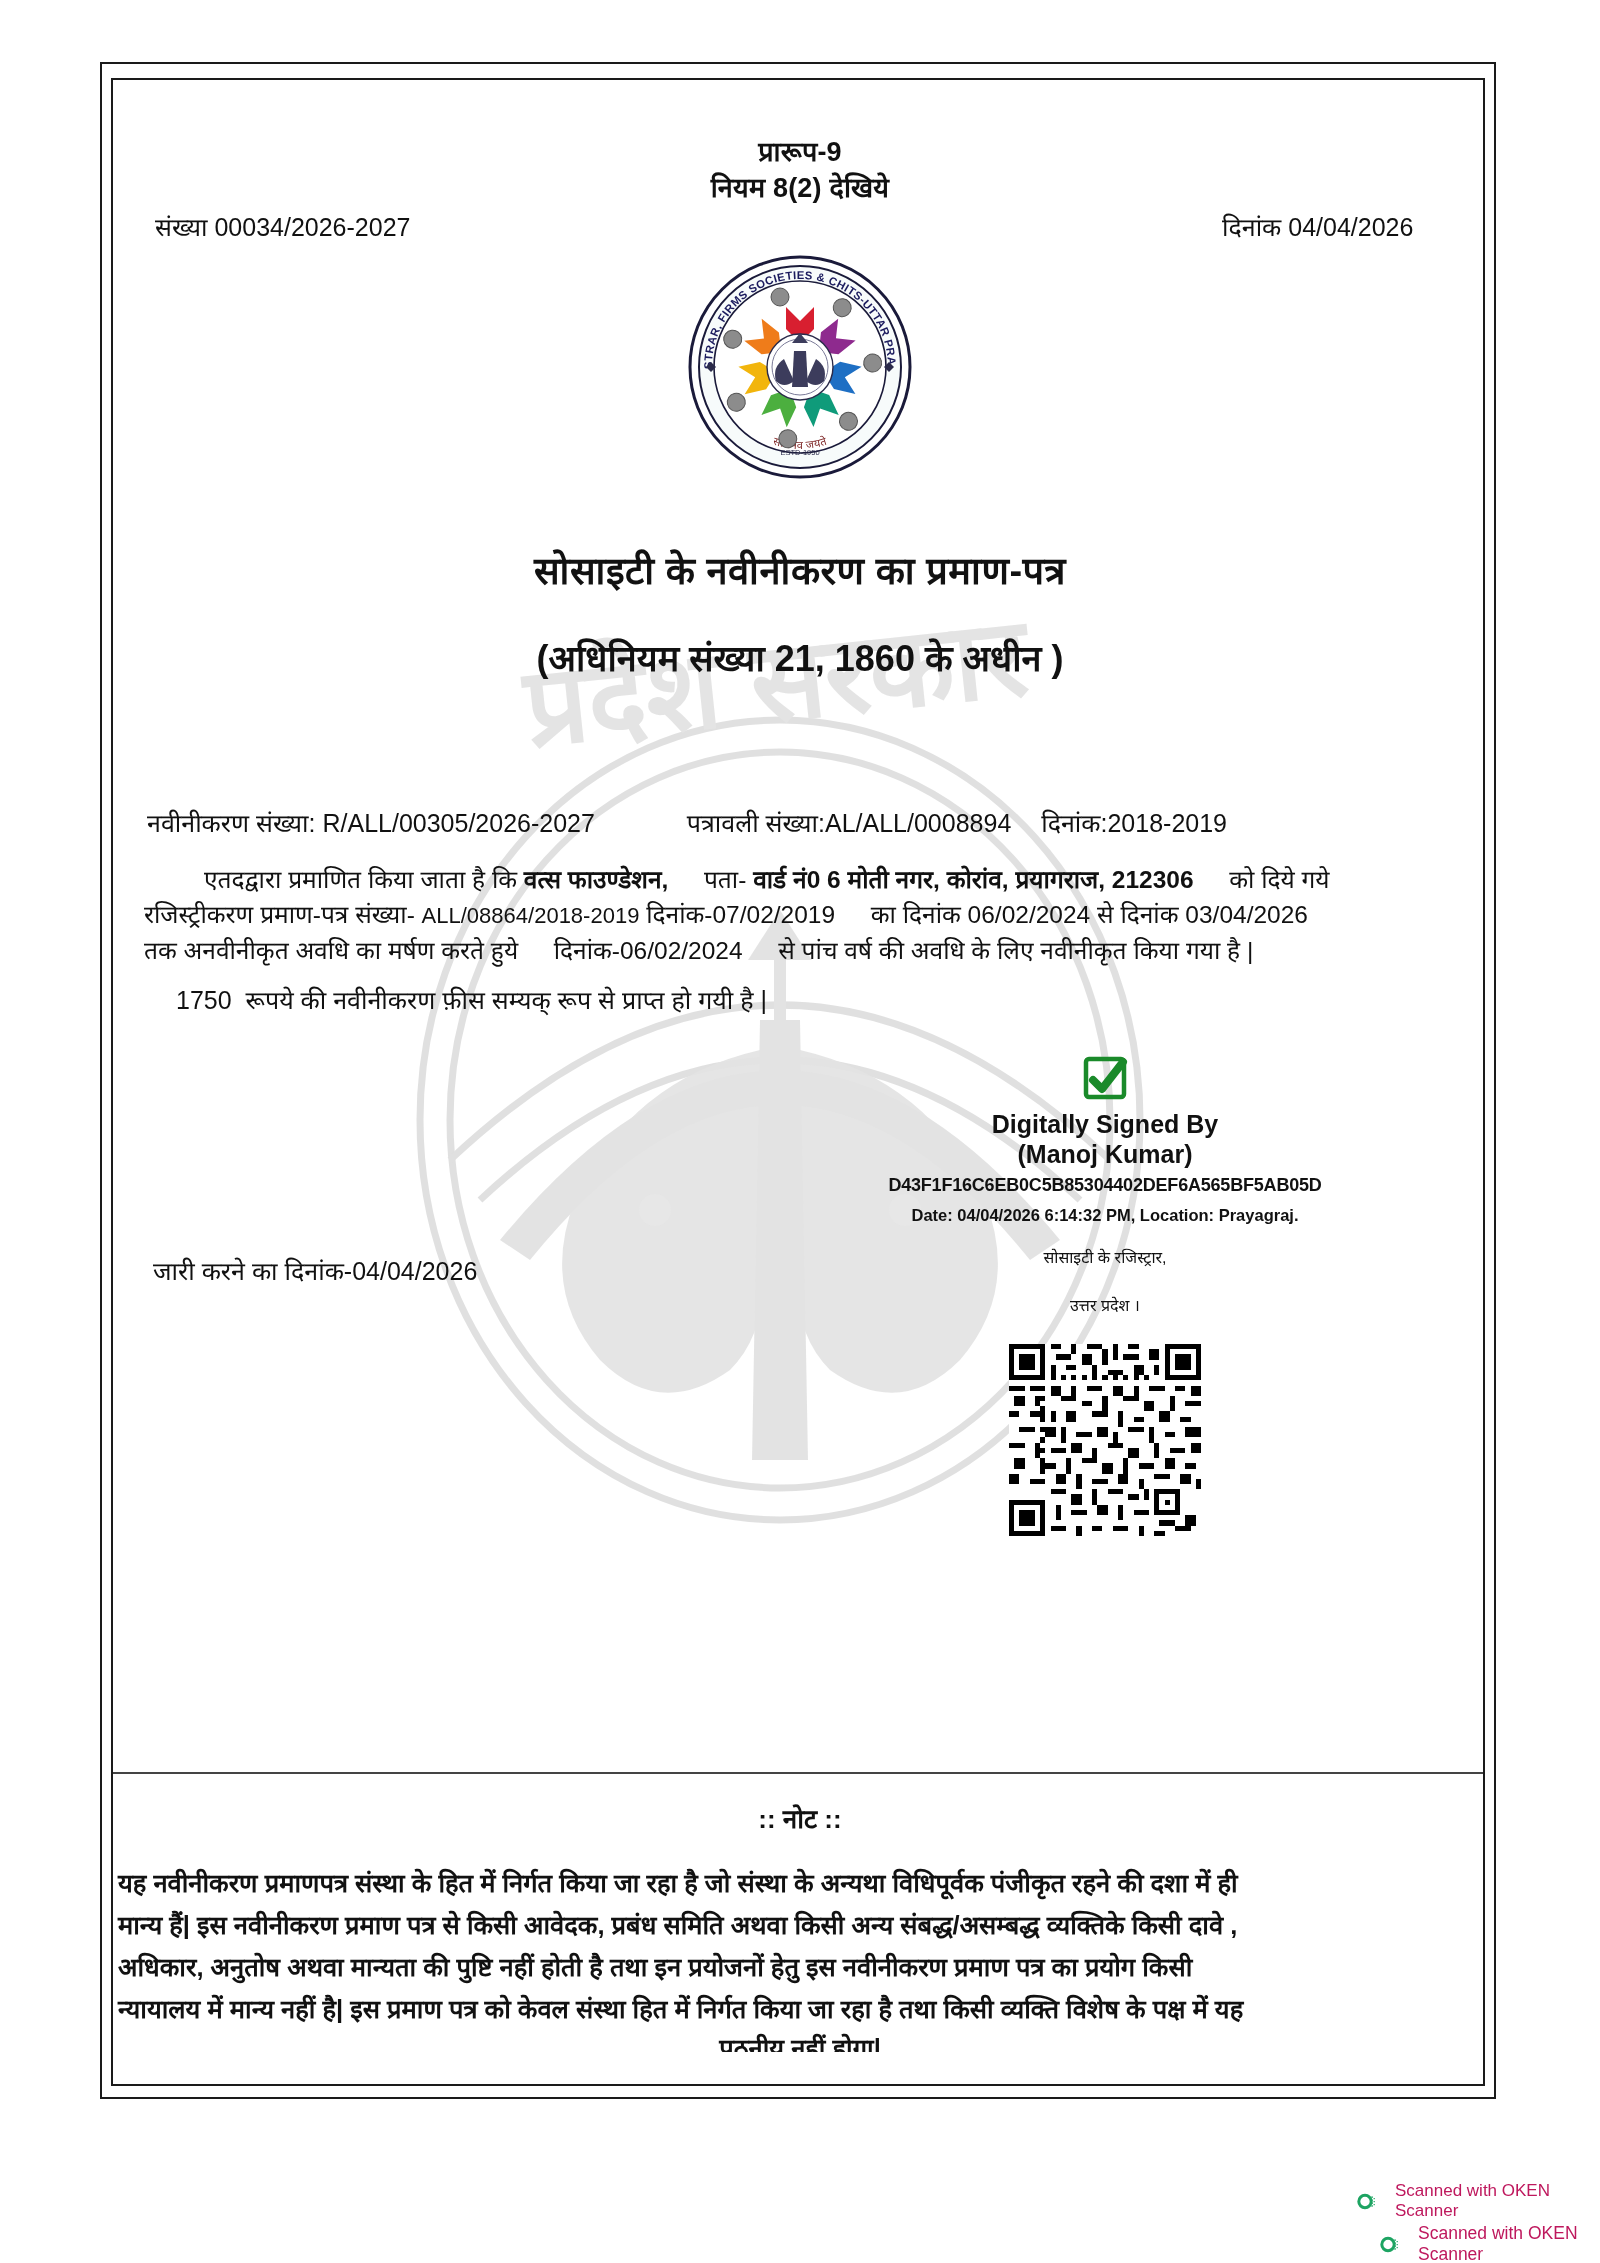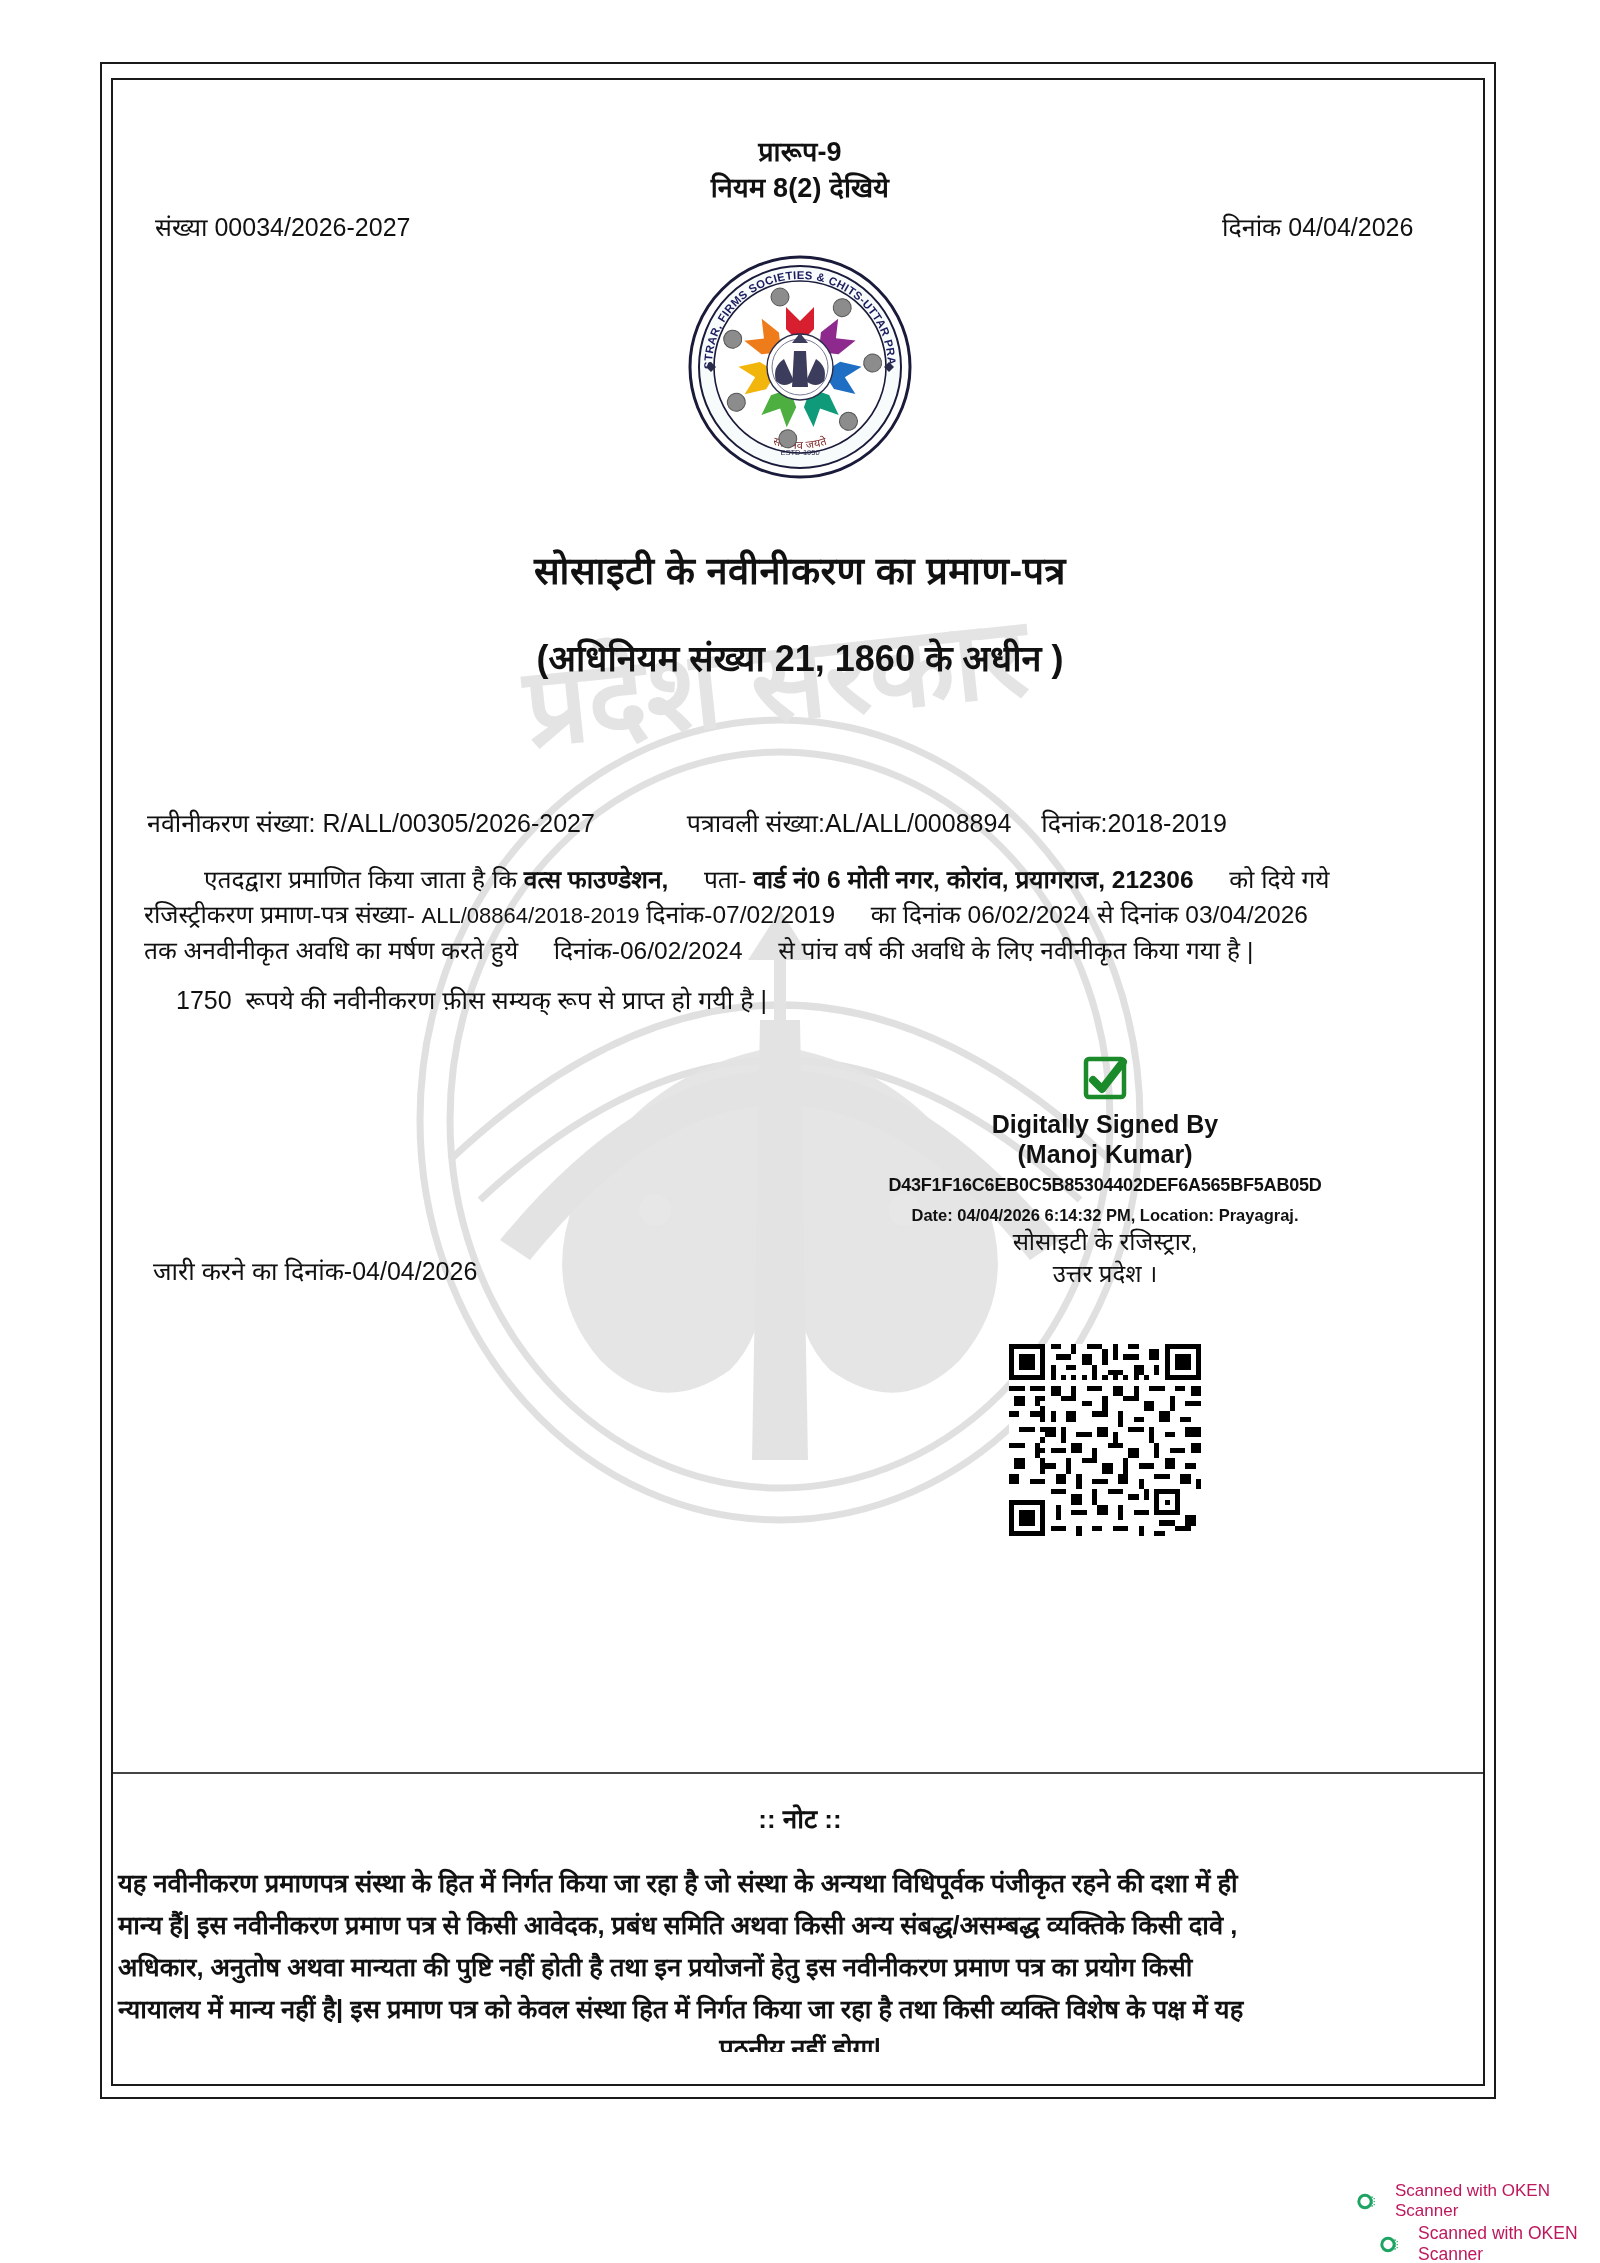--- a/index.html
+++ b/index.html
@@ -158,23 +158,23 @@
     letter-spacing: -0.2px;
     line-height: 32px;
     white-space: nowrap;
   }
   #sig-datetime {
     font-size: 16.5px;
     font-weight: bold;
     margin-top: 5px;
   }
   #sig-reg1, #sig-reg2 {
-    font-size: 24px;
+    font-size: 16px;
     line-height: 30px;
-    margin-top: 2px;
+    margin-top: 18px;
   }
 
   
   #issue-date {
     left: 153px; top: 1253px;
     font-size: 25px;
     white-space: nowrap;
   }
 
   

